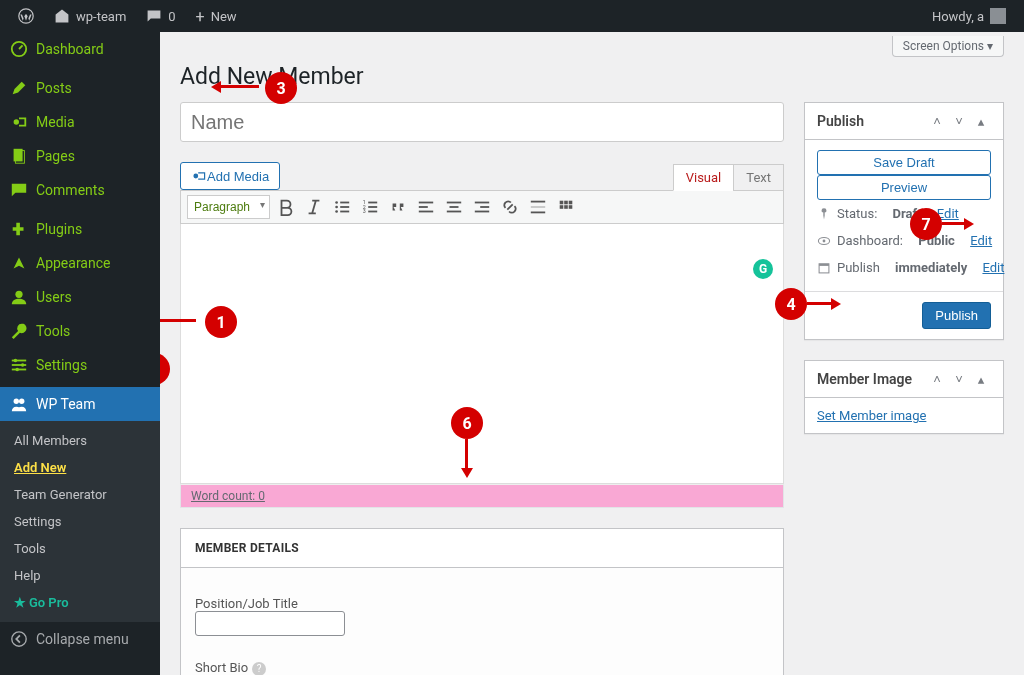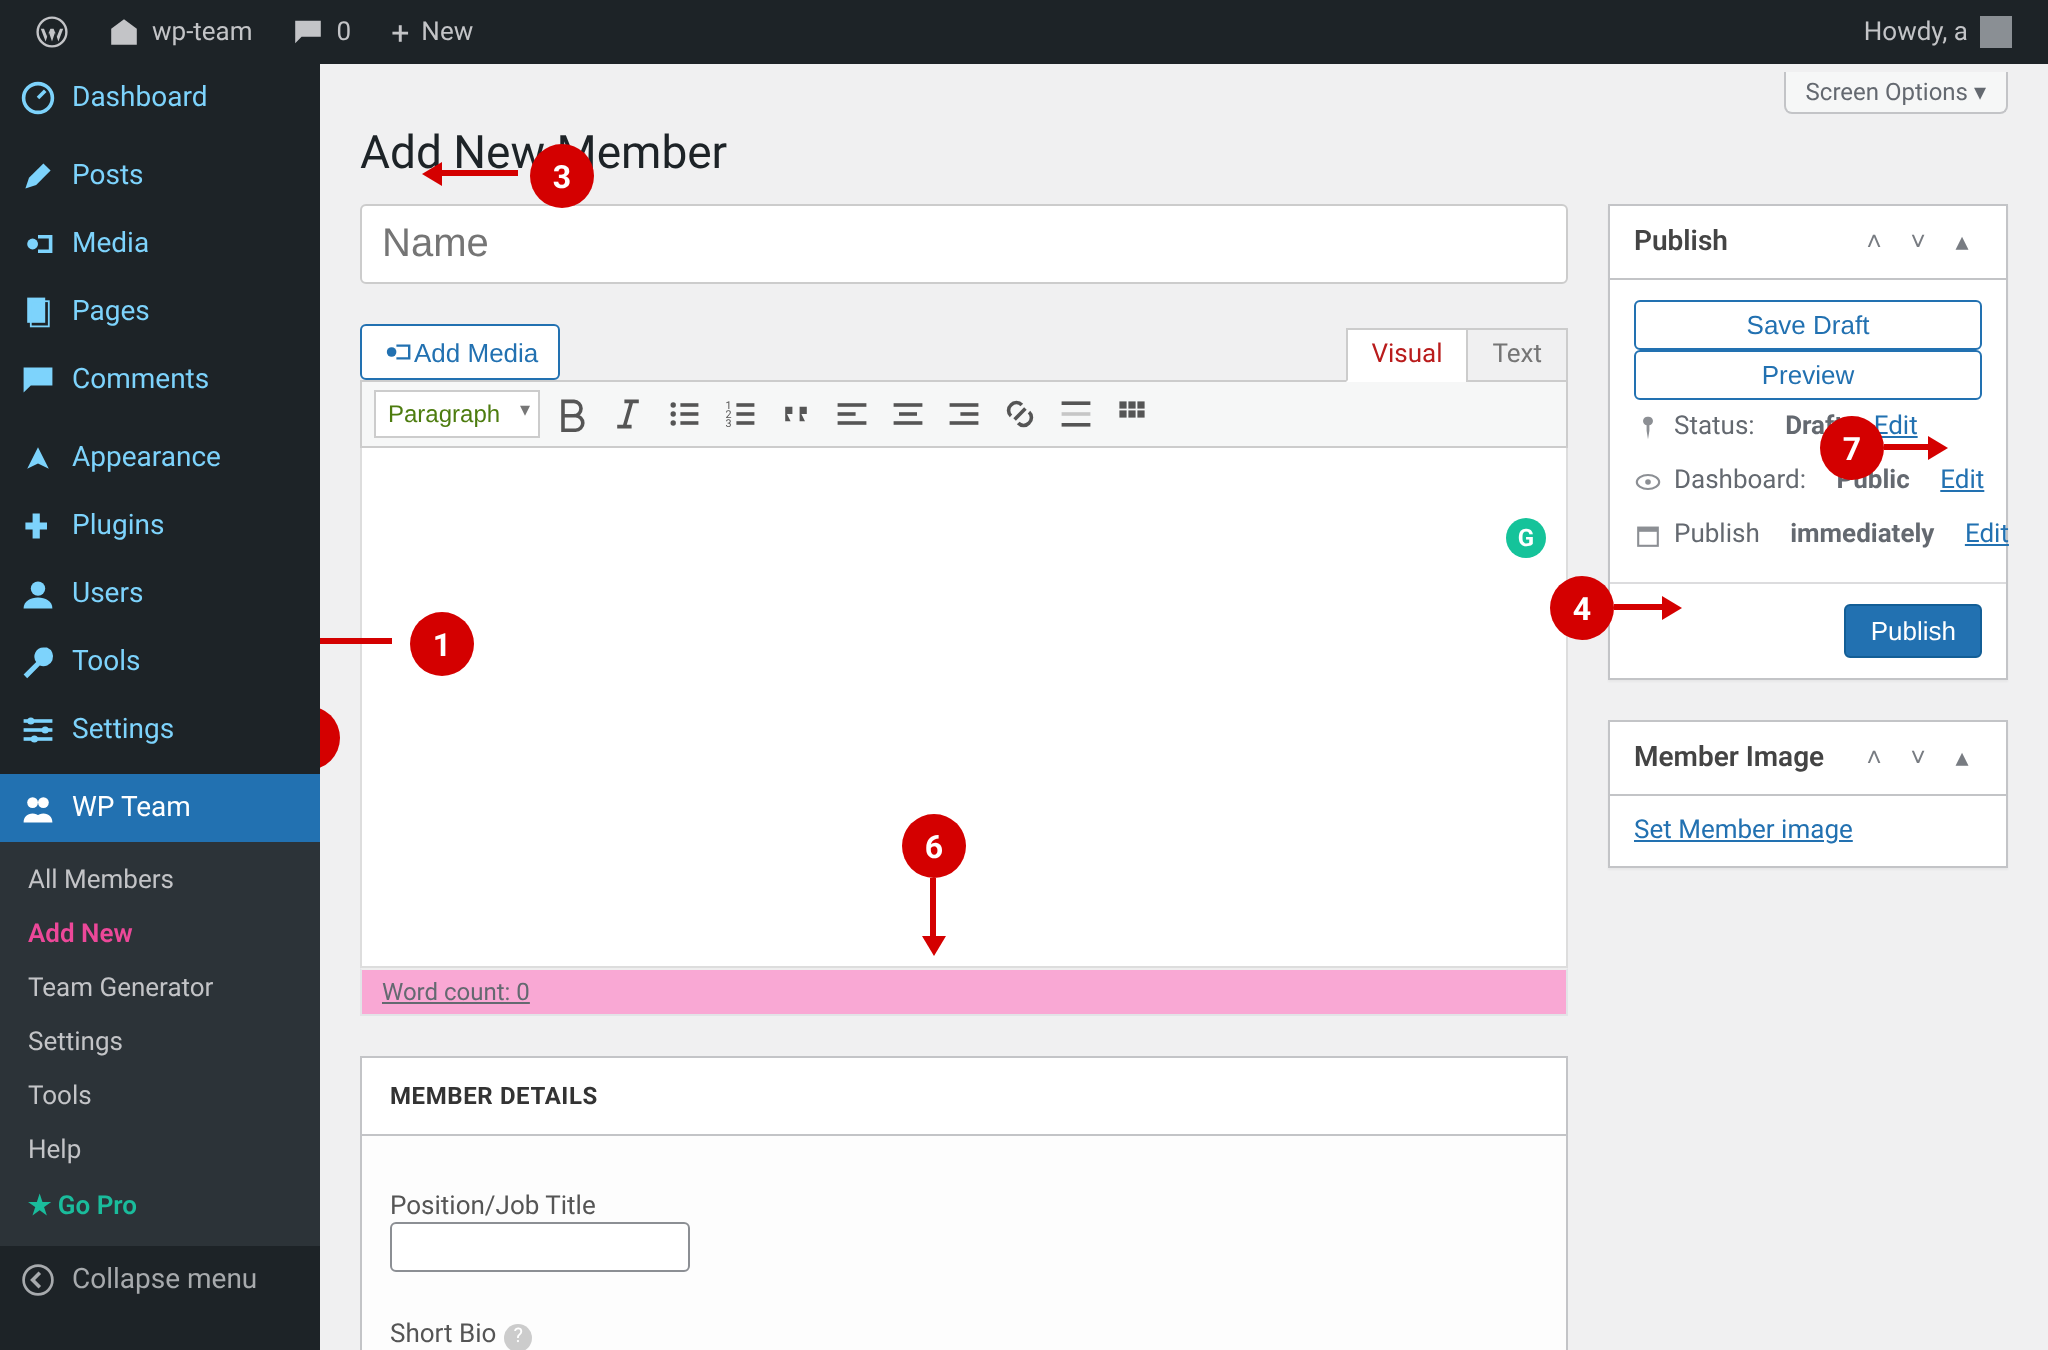--- a/index.html
+++ b/index.html
@@ -8,28 +8,28 @@
 
 .admin-bar { background: #1d2327; color: #c3c4c7; height: 32px; display: flex; align-items: center; padding: 0 8px; font-size: 13px; justify-content: space-between; }
 .admin-bar .left, .admin-bar .right { display: flex; align-items: center; gap: 0; }
 .admin-bar .item { display: flex; align-items: center; gap: 6px; padding: 0 10px; height: 32px; cursor: pointer; color: #c3c4c7; }
 .admin-bar svg { width: 16px; height: 16px; fill: #c3c4c7; }
 .avatar-sq { width: 16px; height: 16px; background: #8a8f94; }
 
 
 .wrap { display: flex; height: calc(100vh - 32px); }
 .sidebar { width: 160px; background: #1d2327; color: #c3c4c7; font-size: 14px; overflow-y: auto; flex-shrink: 0; }
-.menu-item { display: flex; align-items: center; gap: 8px; padding: 8px 10px; cursor: pointer; color: #7dd3fc; position: relative; }
+.menu-item { display: flex; align-items: center; gap: 8px; padding: 8px 10px; cursor: pointer; color: #84cc16; position: relative; }
 .menu-item.current { background: #2271b1; color: #fff; }
 .menu-item.current::after { content:''; position:absolute; right:-8px; top:50%; margin-top:-8px; border:8px solid transparent; border-right-color:#f0f0f1; }
 .menu-item svg { width: 18px; height: 18px; fill: currentColor; flex-shrink: 0; }
 .menu-sep { height: 5px; }
 .submenu { background: #2c3338; padding: 6px 0; }
 .submenu .sub-item { padding: 6px 12px 6px 14px; font-size: 13px; cursor: pointer; color: #c3c4c7; }
-.submenu .sub-item.current { color: #ec4899; font-weight: 600; }
+.submenu .sub-item.current { color: #fde047; font-weight: 600; text-decoration: underline; }
 .submenu .gopro { color: #1abc9c; font-weight: 600; }
 .collapse { display: flex; align-items: center; gap: 8px; padding: 8px 10px; color: #a7aaad; cursor: pointer; }
 .collapse svg { width: 18px; height: 18px; fill: currentColor; }
 
 
 .main { flex: 1; overflow-y: auto; padding: 0 20px 40px 20px; position: relative; }
 .screen-options-wrap { text-align: right; padding-top: 4px; }
 .screen-options-tab { display: inline-block; background: #f6f7f7; border: 1px solid #c3c4c7; border-top: none; border-radius: 0 0 4px 4px; padding: 3px 10px; font-size: 12px; color: #646970; cursor: pointer; }
 .page-title { font-size: 23px; font-weight: 400; color: #1d2327; padding: 6px 0 12px; }
 .content-cols { display: flex; gap: 20px; align-items: flex-start; }
@@ -159,29 +159,29 @@
       </div>
     <div class="menu-item">
         <svg viewBox="0 0 20 20">
           <path d="M2 3h16v10H6l-4 4z"></path>
         </svg>
         <span>Comments</span>
       </div>
     <div class="menu-sep"></div>
     <div class="menu-item">
         <svg viewBox="0 0 20 20">
+          <path d="M7 3v5H3v4h4v5h4v-5h4V8h-4V3z"></path>
+        </svg>
+        <span>Plugins</span>
+      </div>
+    <div class="menu-item">
+        <svg viewBox="0 0 20 20">
           <path d="M4 16l6-12 6 12-6-3z"></path>
         </svg>
         <span>Appearance</span>
-      </div>
-    <div class="menu-item">
-        <svg viewBox="0 0 20 20">
-          <path d="M7 3v5H3v4h4v5h4v-5h4V8h-4V3z"></path>
-        </svg>
-        <span>Plugins</span>
       </div>
     <div class="menu-item">
         <svg viewBox="0 0 20 20">
           <circle cx="10" cy="7" r="4"></circle>
           <path d="M2 18c0-4 4-6 8-6s8 2 8 6z"></path>
         </svg>
         <span>Users</span>
       </div>
     <div class="menu-item">
         <svg viewBox="0 0 20 20">

